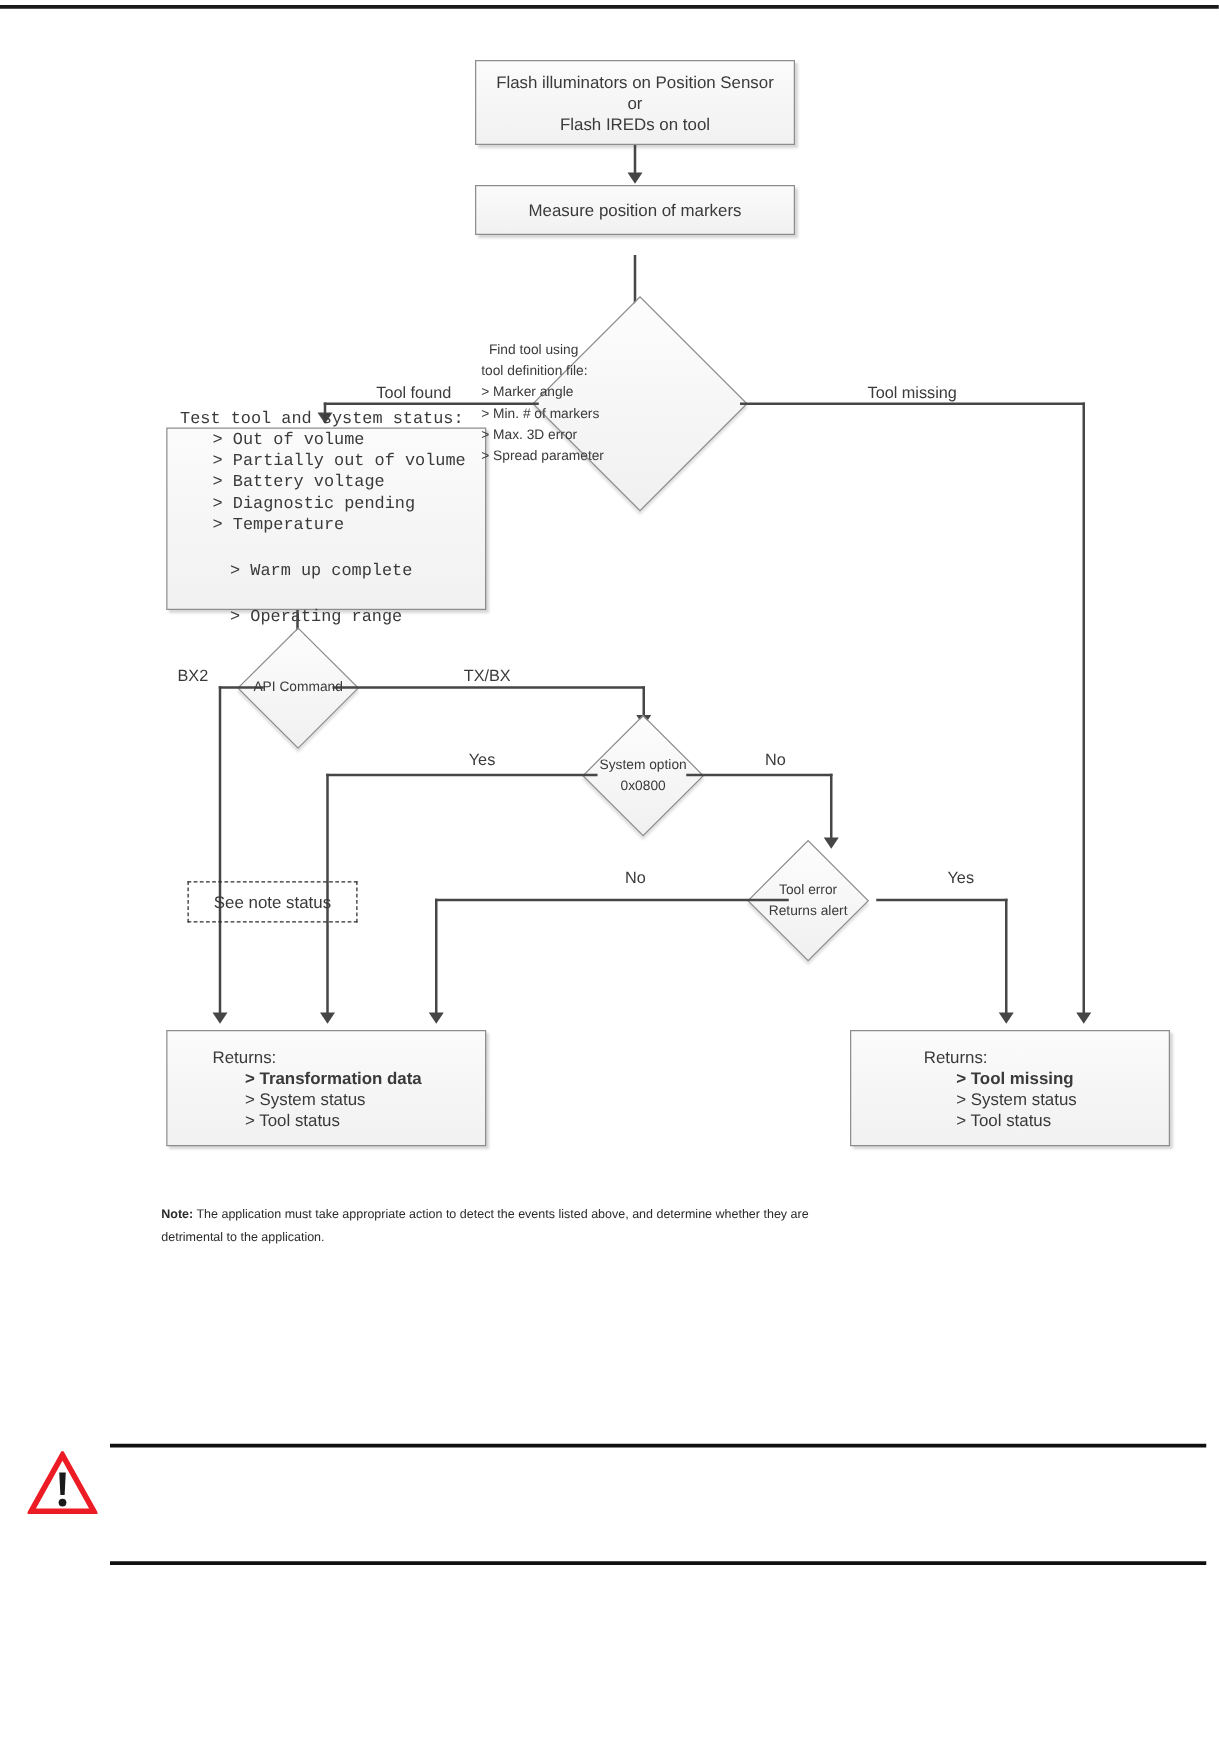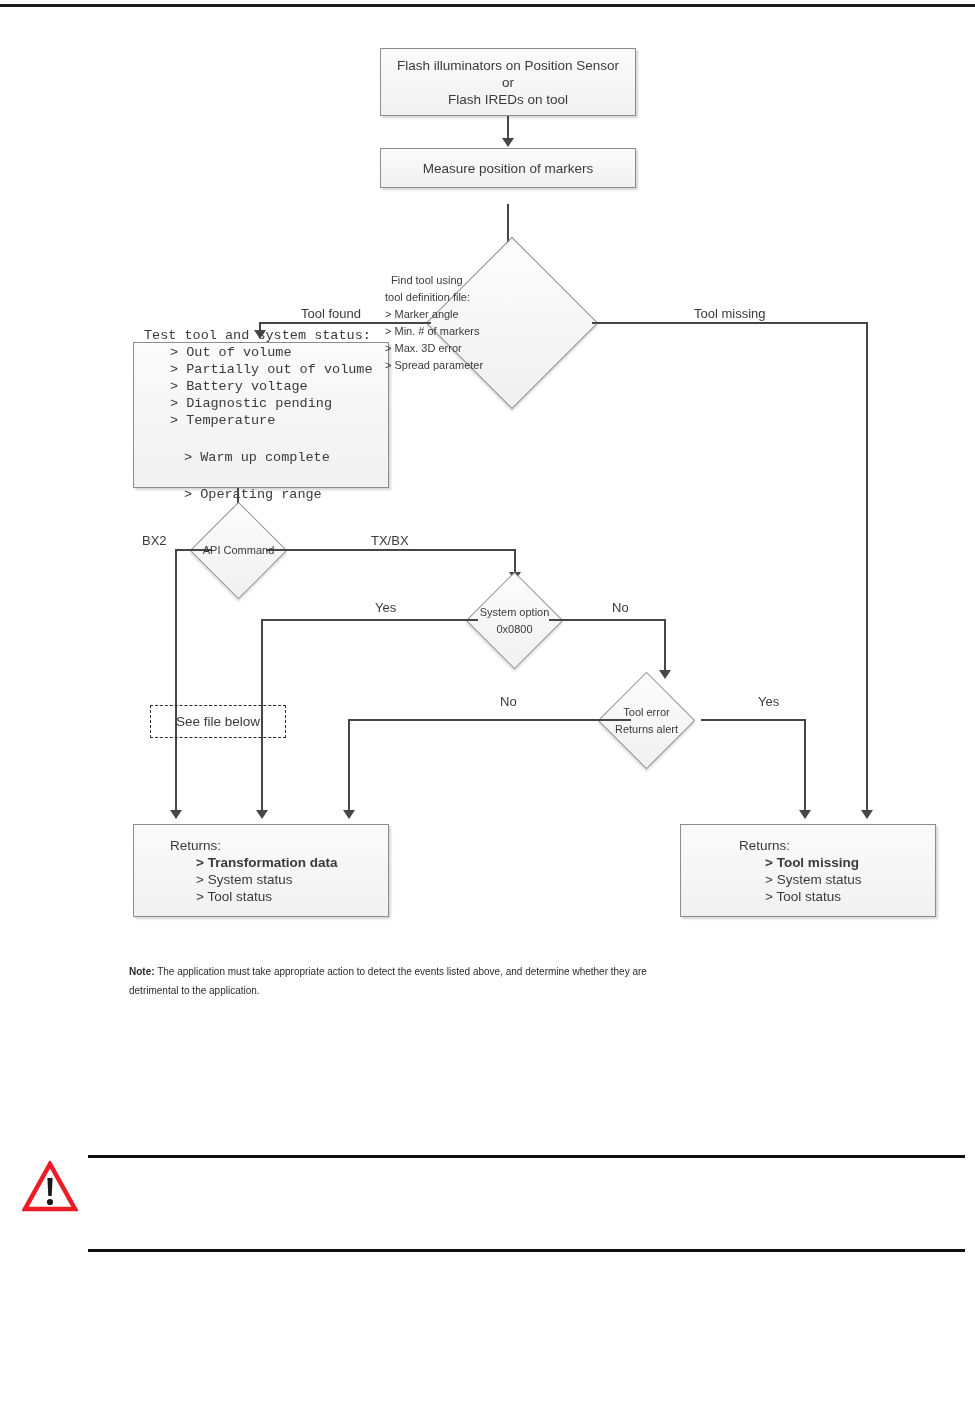--- a/index.html
+++ b/index.html
@@ -218,21 +218,21 @@
   <div class="conn vline" style="left:348px;top:719px;height:95px;"></div>
   <div class="arrow" style="left:343px;top:810px;"></div>
   <div class="elabel" style="left:500px;top:694px;">No</div>
 
   <div class="conn hline" style="left:701px;top:719px;width:105px;"></div>
   <div class="conn vline" style="left:804px;top:719px;height:95px;"></div>
   <div class="arrow" style="left:799px;top:810px;"></div>
   <div class="elabel" style="left:758px;top:694px;">Yes</div>
 
   <div id="n-seenote">
-    <div class="line">See file below</div>
+    <div class="line">See note status</div>
   </div>
 
   <div class="node" id="n-ret-left">
     <div class="inner">
       <div class="line">Returns:</div>
       <div class="line bold-line indent1">&gt; Transformation data</div>
       <div class="line indent1">&gt; System status</div>
       <div class="line indent1">&gt; Tool status</div>
     </div>
   </div>

